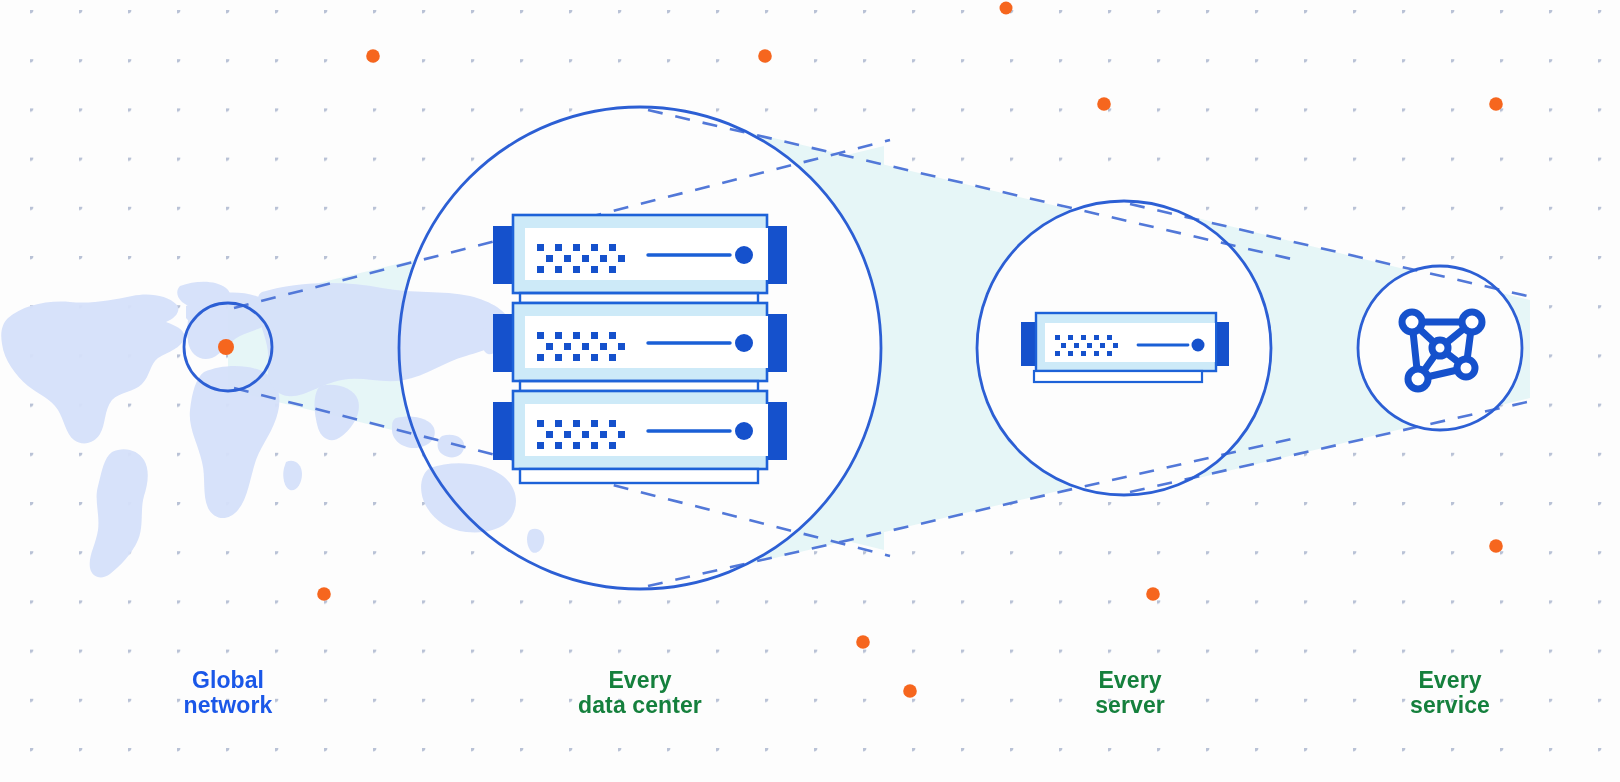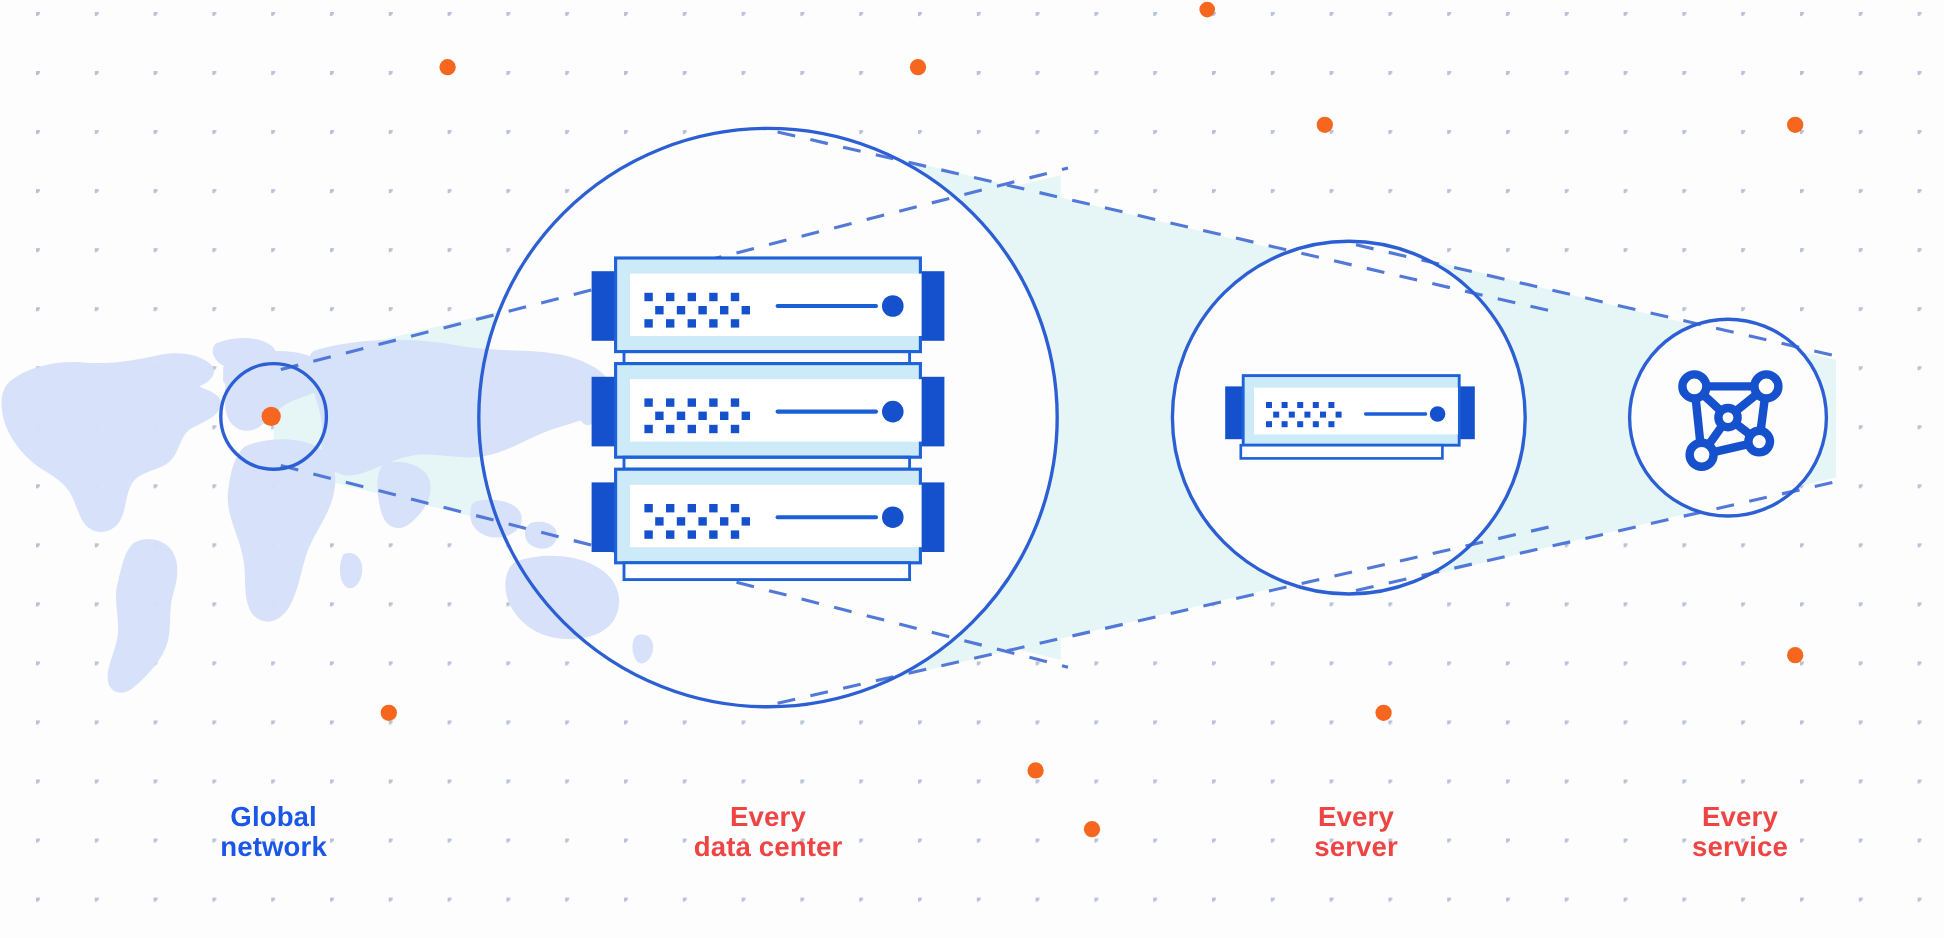--- a/index.html
+++ b/index.html
@@ -22,21 +22,21 @@
     height:782px;
     display:block;
   }
   .lbl{
     position:absolute;
     text-align:center;
     font-size:23px;
     line-height:25px;
     font-weight:700;
     letter-spacing:0.1px;
-    color:#ef4444;
+    color:#15803d;
     white-space:pre-line;
     user-select:none;
   }
   .lbl.accent{ color:#1a57e8; }
   #lbl-global   { left:128px;  top:668px; width:200px; }
   #lbl-dc       { left:540px;  top:668px; width:200px; }
   #lbl-server   { left:1030px; top:668px; width:200px; }
   #lbl-service  { left:1350px; top:668px; width:200px; }
 </style>
 </head>

